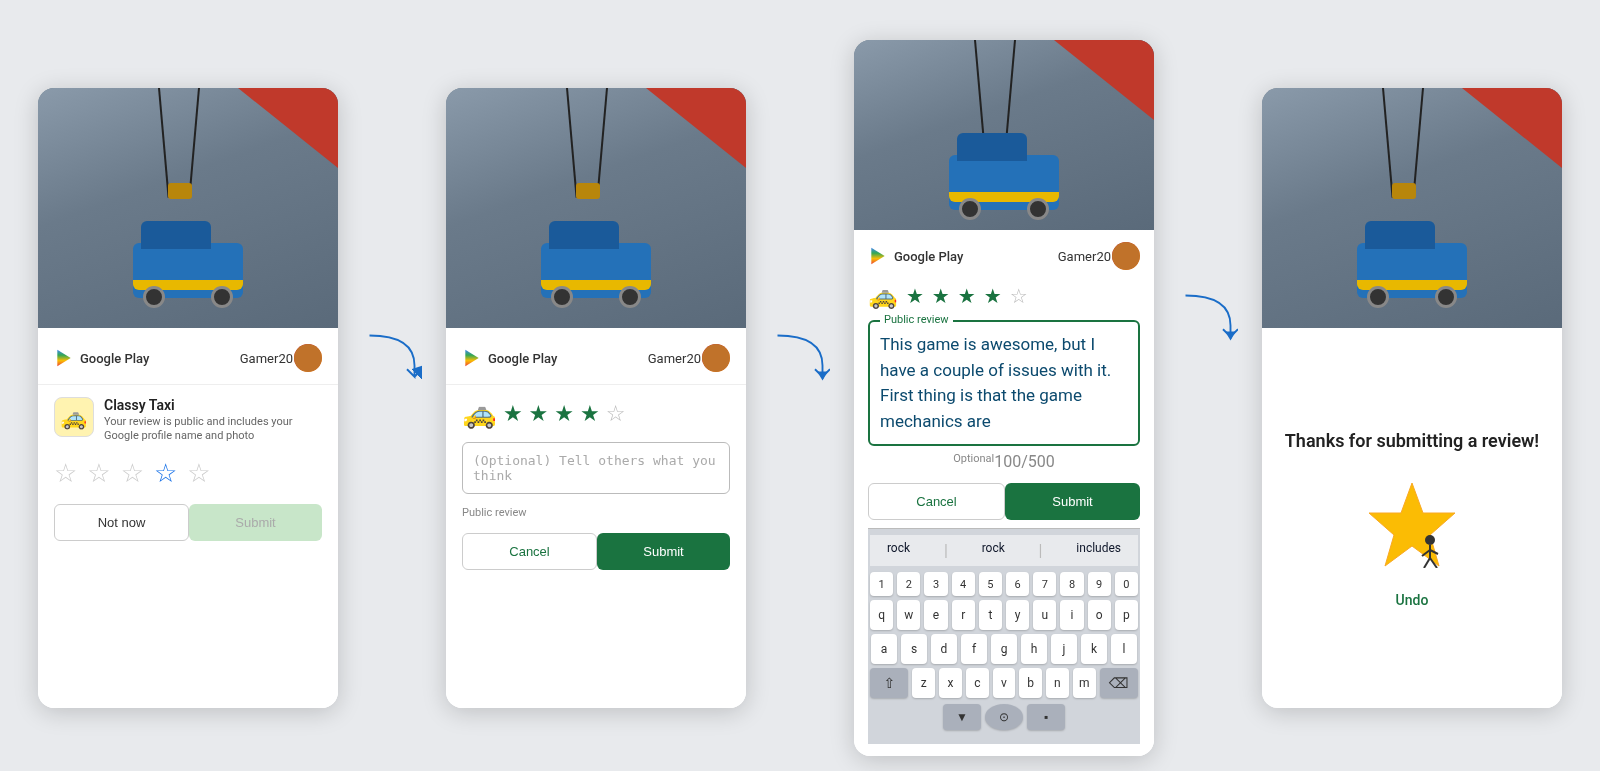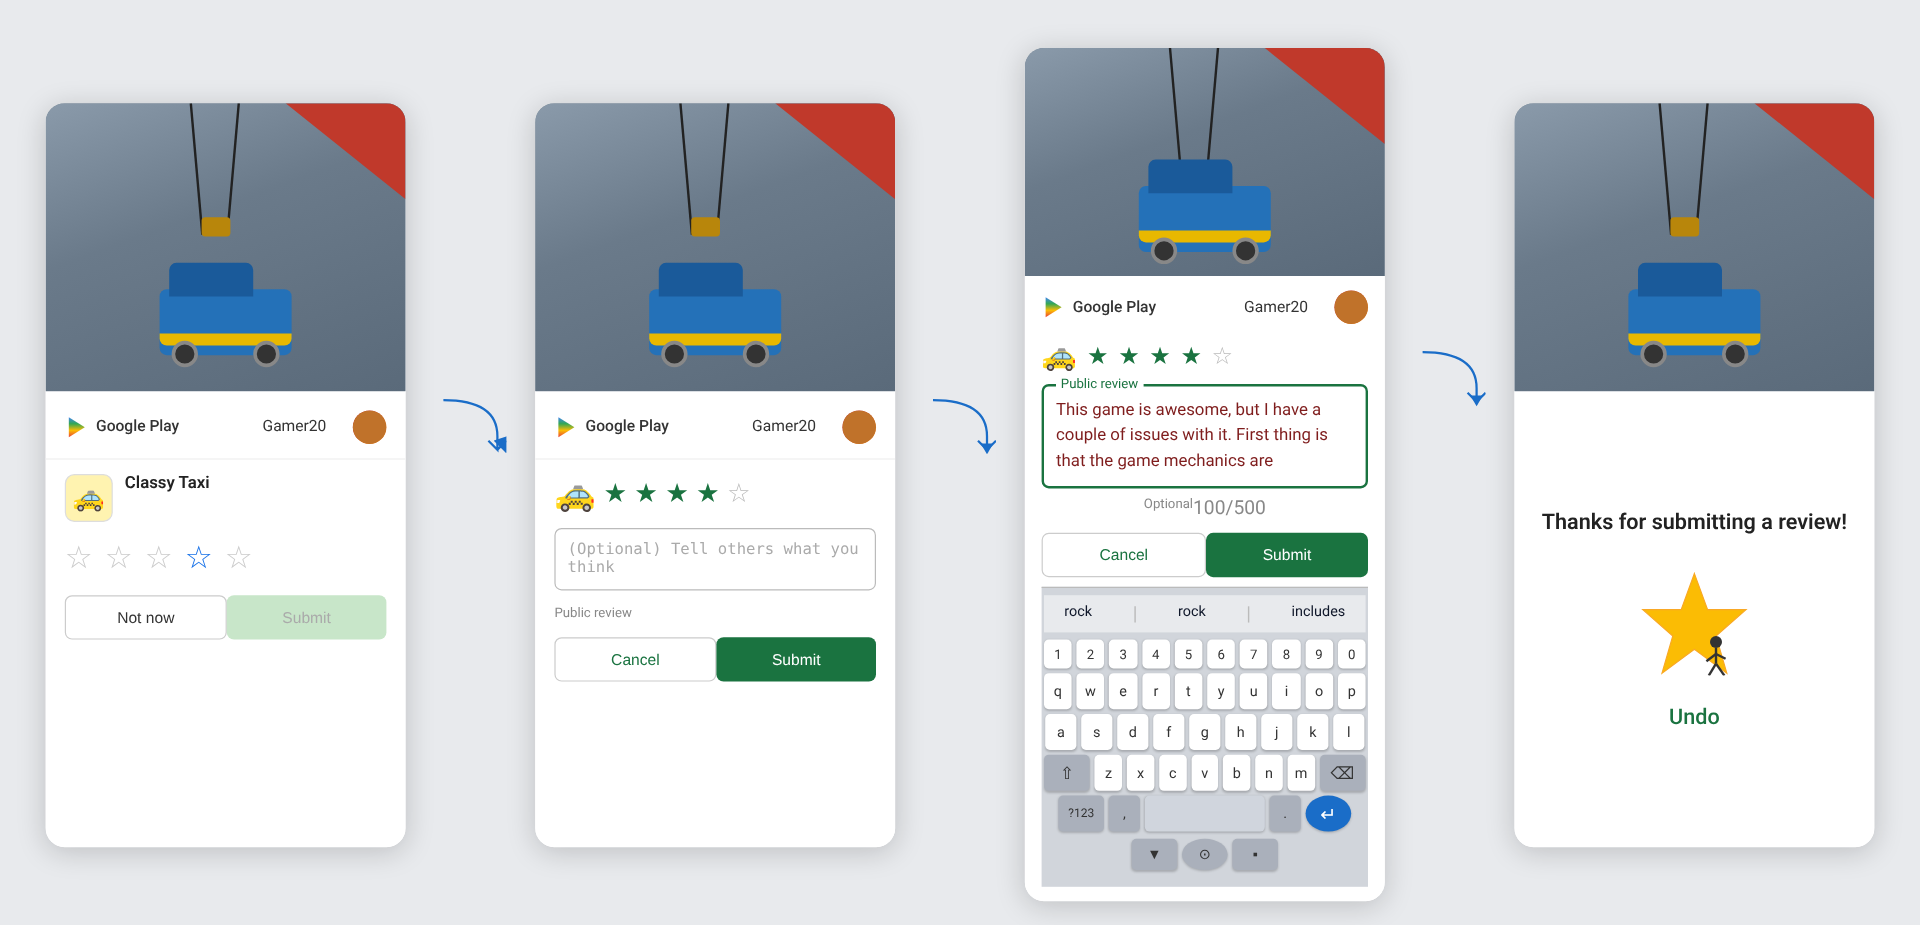--- a/index.html
+++ b/index.html
@@ -157,21 +157,21 @@
 
     .gplay-label {
       font-size: 13px;
       font-weight: 500;
       color: #333;
     }
 
     .user-row {
       display: flex;
       align-items: center;
-      gap: 22px;
+      gap: 1px;
       font-size: 13px;
       color: #333;
     }
 
     .avatar {
       width: 28px;
       height: 28px;
       border-radius: 50%;
       background: linear-gradient(135deg, #c0392b 30%, #e67e22 70%);
       display: flex;
@@ -305,22 +305,22 @@
       position: absolute;
       top: -9px;
       left: 10px;
       background: #fff;
       padding: 0 4px;
       font-size: 11px;
       color: #1a7340;
     }
 
     .review-text {
-      font-size: 14px;
-      color: #7f1d1d;
+      font-size: 17px;
+      color: #0c4a6e;
       line-height: 1.5;
     }
 
     .char-count-row {
       display: flex;
       justify-content: center;
       margin-bottom: 12px;
     }
 
     .char-optional {
@@ -405,21 +405,21 @@
 
     .thanks-title {
       font-size: 18px;
       font-weight: 600;
       color: #222;
       margin-bottom: 24px;
       line-height: 1.4;
     }
 
     .undo-btn {
-      font-size: 18px;
+      font-size: 14px;
       color: #1a7340;
       font-weight: 500;
       cursor: pointer;
     }
 
     
     .arrow-container {
       display: flex;
       align-items: center;
       justify-content: center;
@@ -506,20 +506,21 @@
         </div>
       </div>
     </div>
 
     <div class="divider"></div>
 
     <div class="app-info-row">
       <div class="app-icon">🚕</div>
       <div class="app-details">
         <div class="app-name">Classy Taxi</div>
+        <div class="app-desc">Your review is public and includes your Google profile name and photo</div>
       </div>
     </div>
 
     <div class="screen1-stars">
       <span class="star-lg star-empty">☆</span>
       <span class="star-lg star-empty">☆</span>
       <span class="star-lg star-empty">☆</span>
       <span class="star-lg star-empty" style="color:#1a73e8;">☆</span>
       <span class="star-lg star-empty">☆</span>
     </div>
@@ -718,27 +719,20 @@
         <div class="key" style="width:26px;height:30px;font-size:12px;">z</div>
         <div class="key" style="width:26px;height:30px;font-size:12px;">x</div>
         <div class="key" style="width:26px;height:30px;font-size:12px;">c</div>
         <div class="key" style="width:26px;height:30px;font-size:12px;">v</div>
         <div class="key" style="width:26px;height:30px;font-size:12px;">b</div>
         <div class="key" style="width:26px;height:30px;font-size:12px;">n</div>
         <div class="key" style="width:26px;height:30px;font-size:12px;">m</div>
         <div class="key key-dark key-wide" style="font-size:14px;height:30px;">⌫</div>
       </div>
 
-      <div class="key-row">
-        <div class="key key-dark" style="width:38px;height:30px;font-size:10px;">?123</div>
-        <div class="key key-dark" style="width:26px;height:30px;font-size:12px;">,</div>
-        <div class="key key-space" style="height:30px;background:#d0d5dd;width:100px;"></div>
-        <div class="key key-dark" style="width:26px;height:30px;font-size:12px;">.</div>
-        <div class="key key-enter" style="width:38px;height:30px;font-size:16px;border-radius:50%;background:#1a6dc8;">↵</div>
-      </div>
 
       <div class="key-row" style="margin-top:6px;">
         <div class="key key-dark" style="width:38px;height:26px;font-size:12px;">▼</div>
         <div class="key key-dark" style="width:38px;height:26px;border-radius:50%;font-size:12px;">⊙</div>
         <div class="key key-dark" style="width:38px;height:26px;font-size:12px;">▪</div>
       </div>
     </div>
   </div>
 </div>
 

